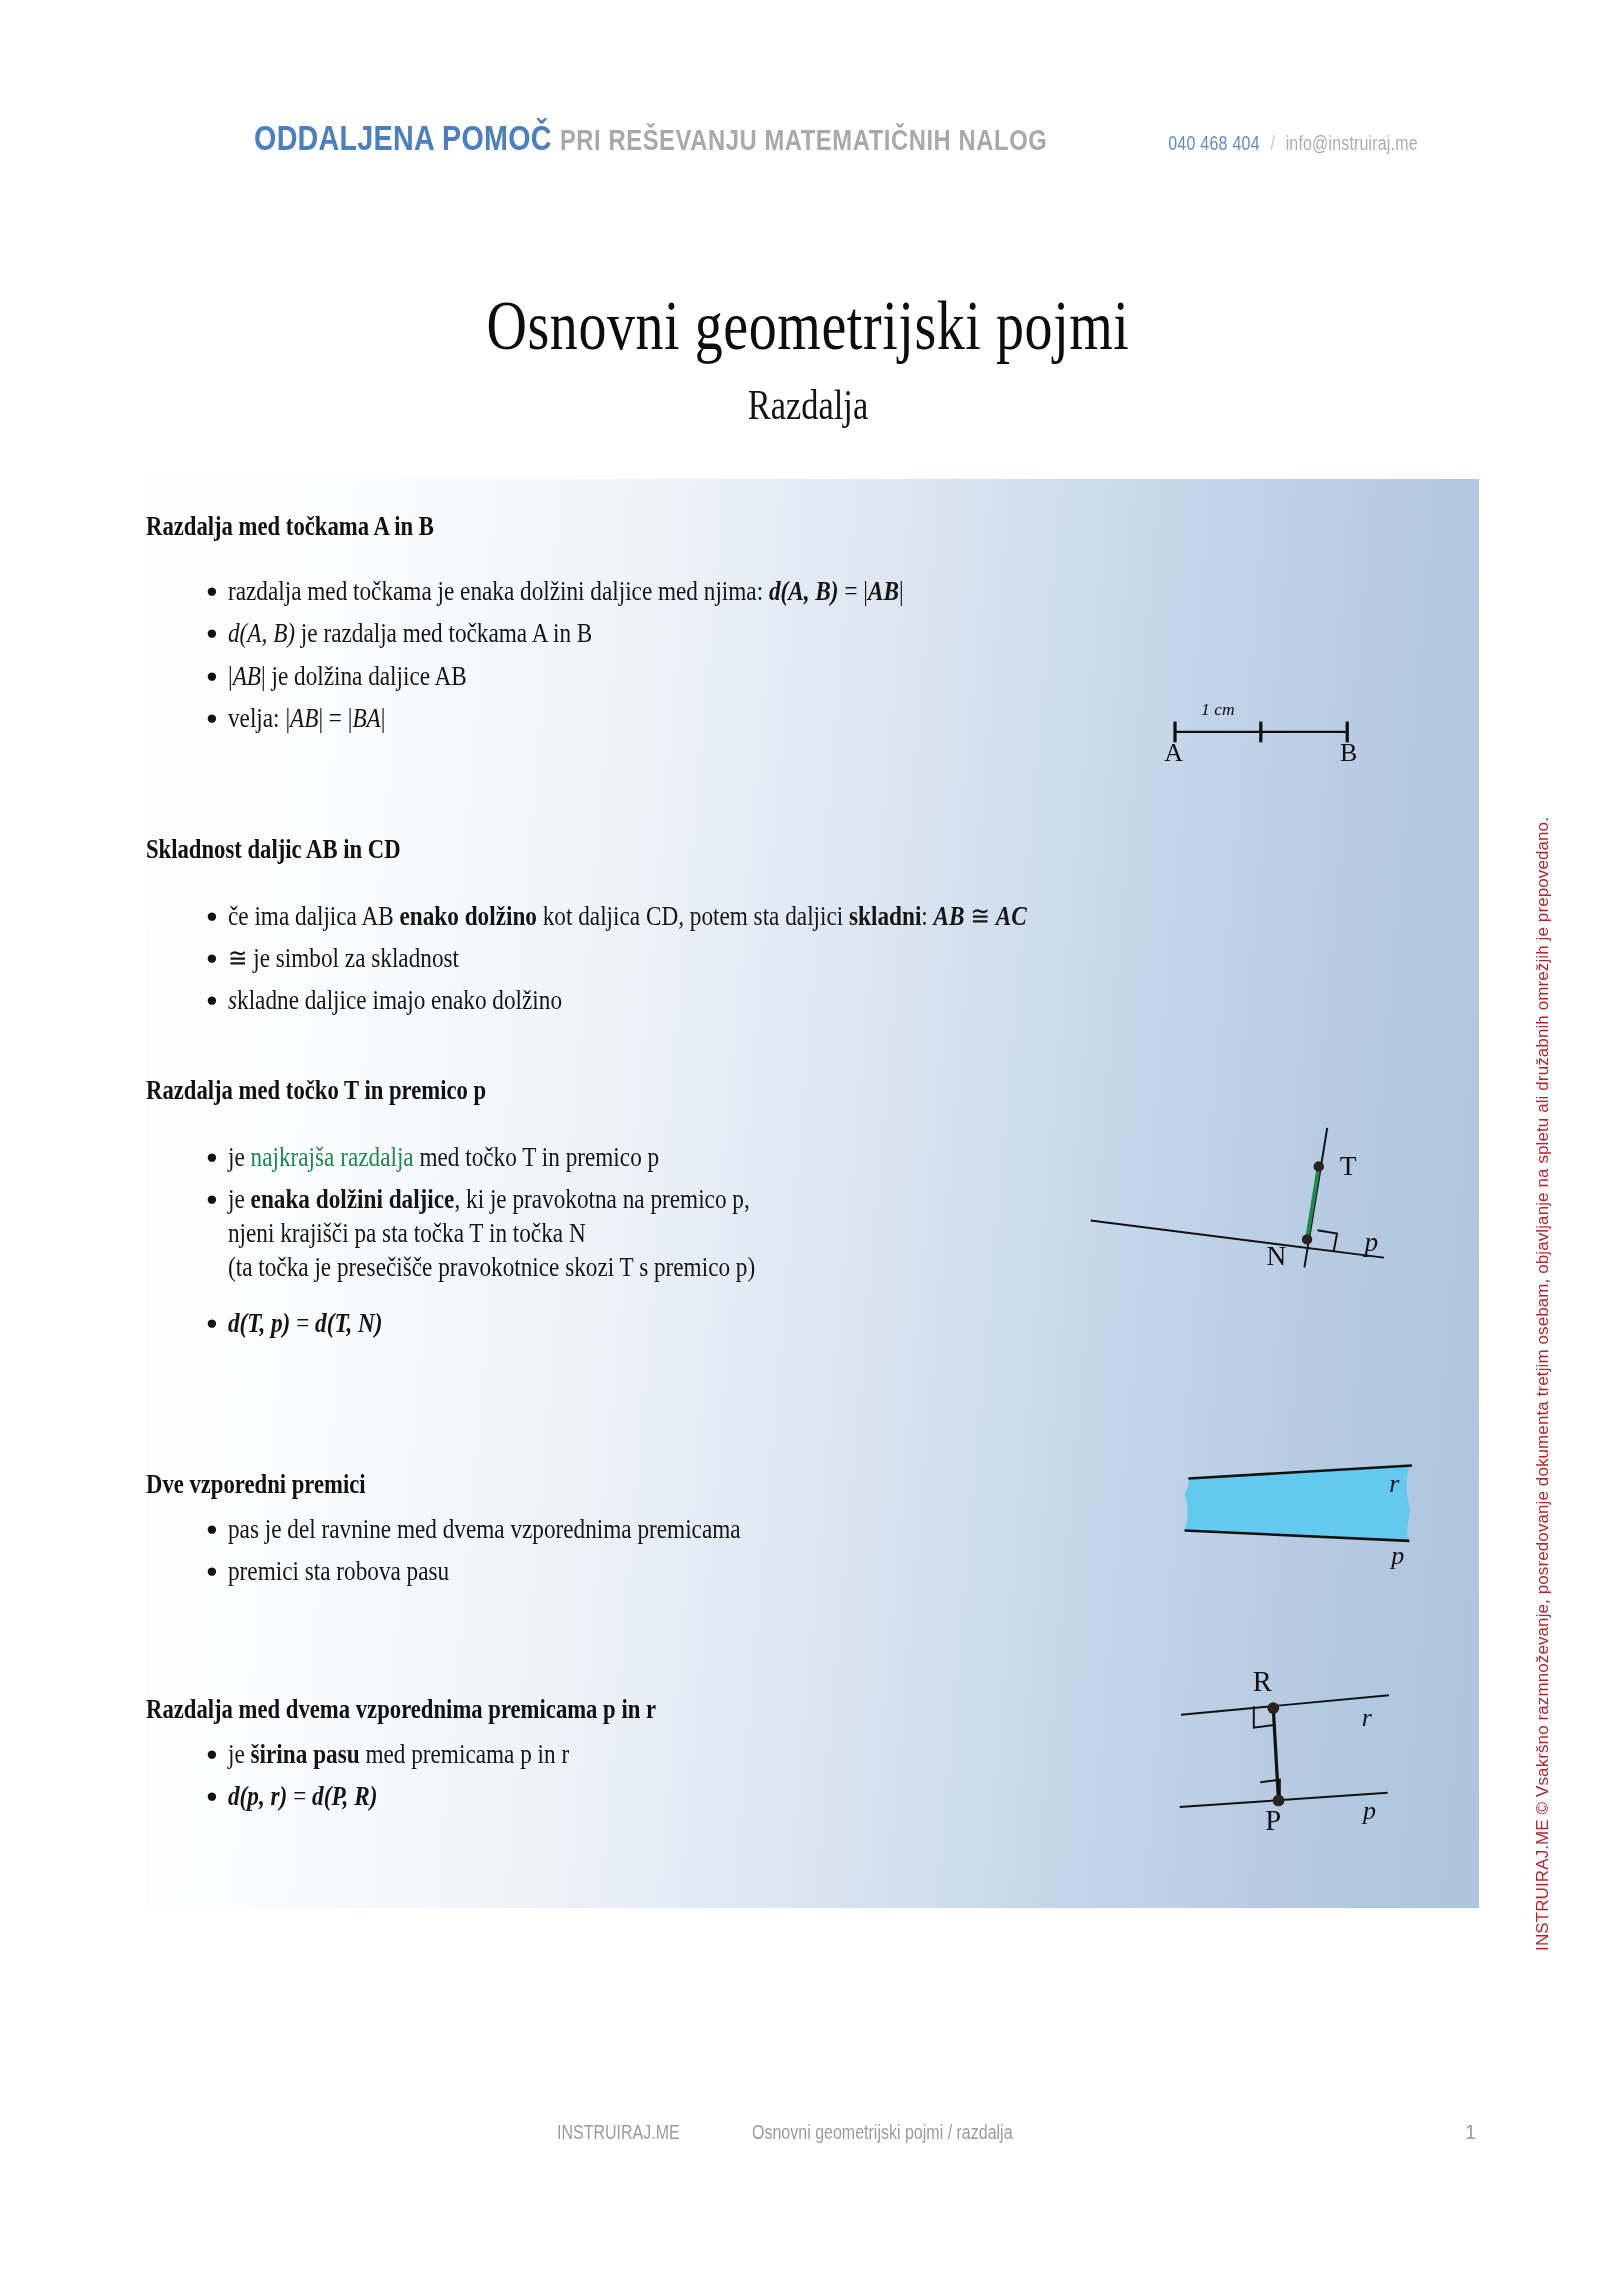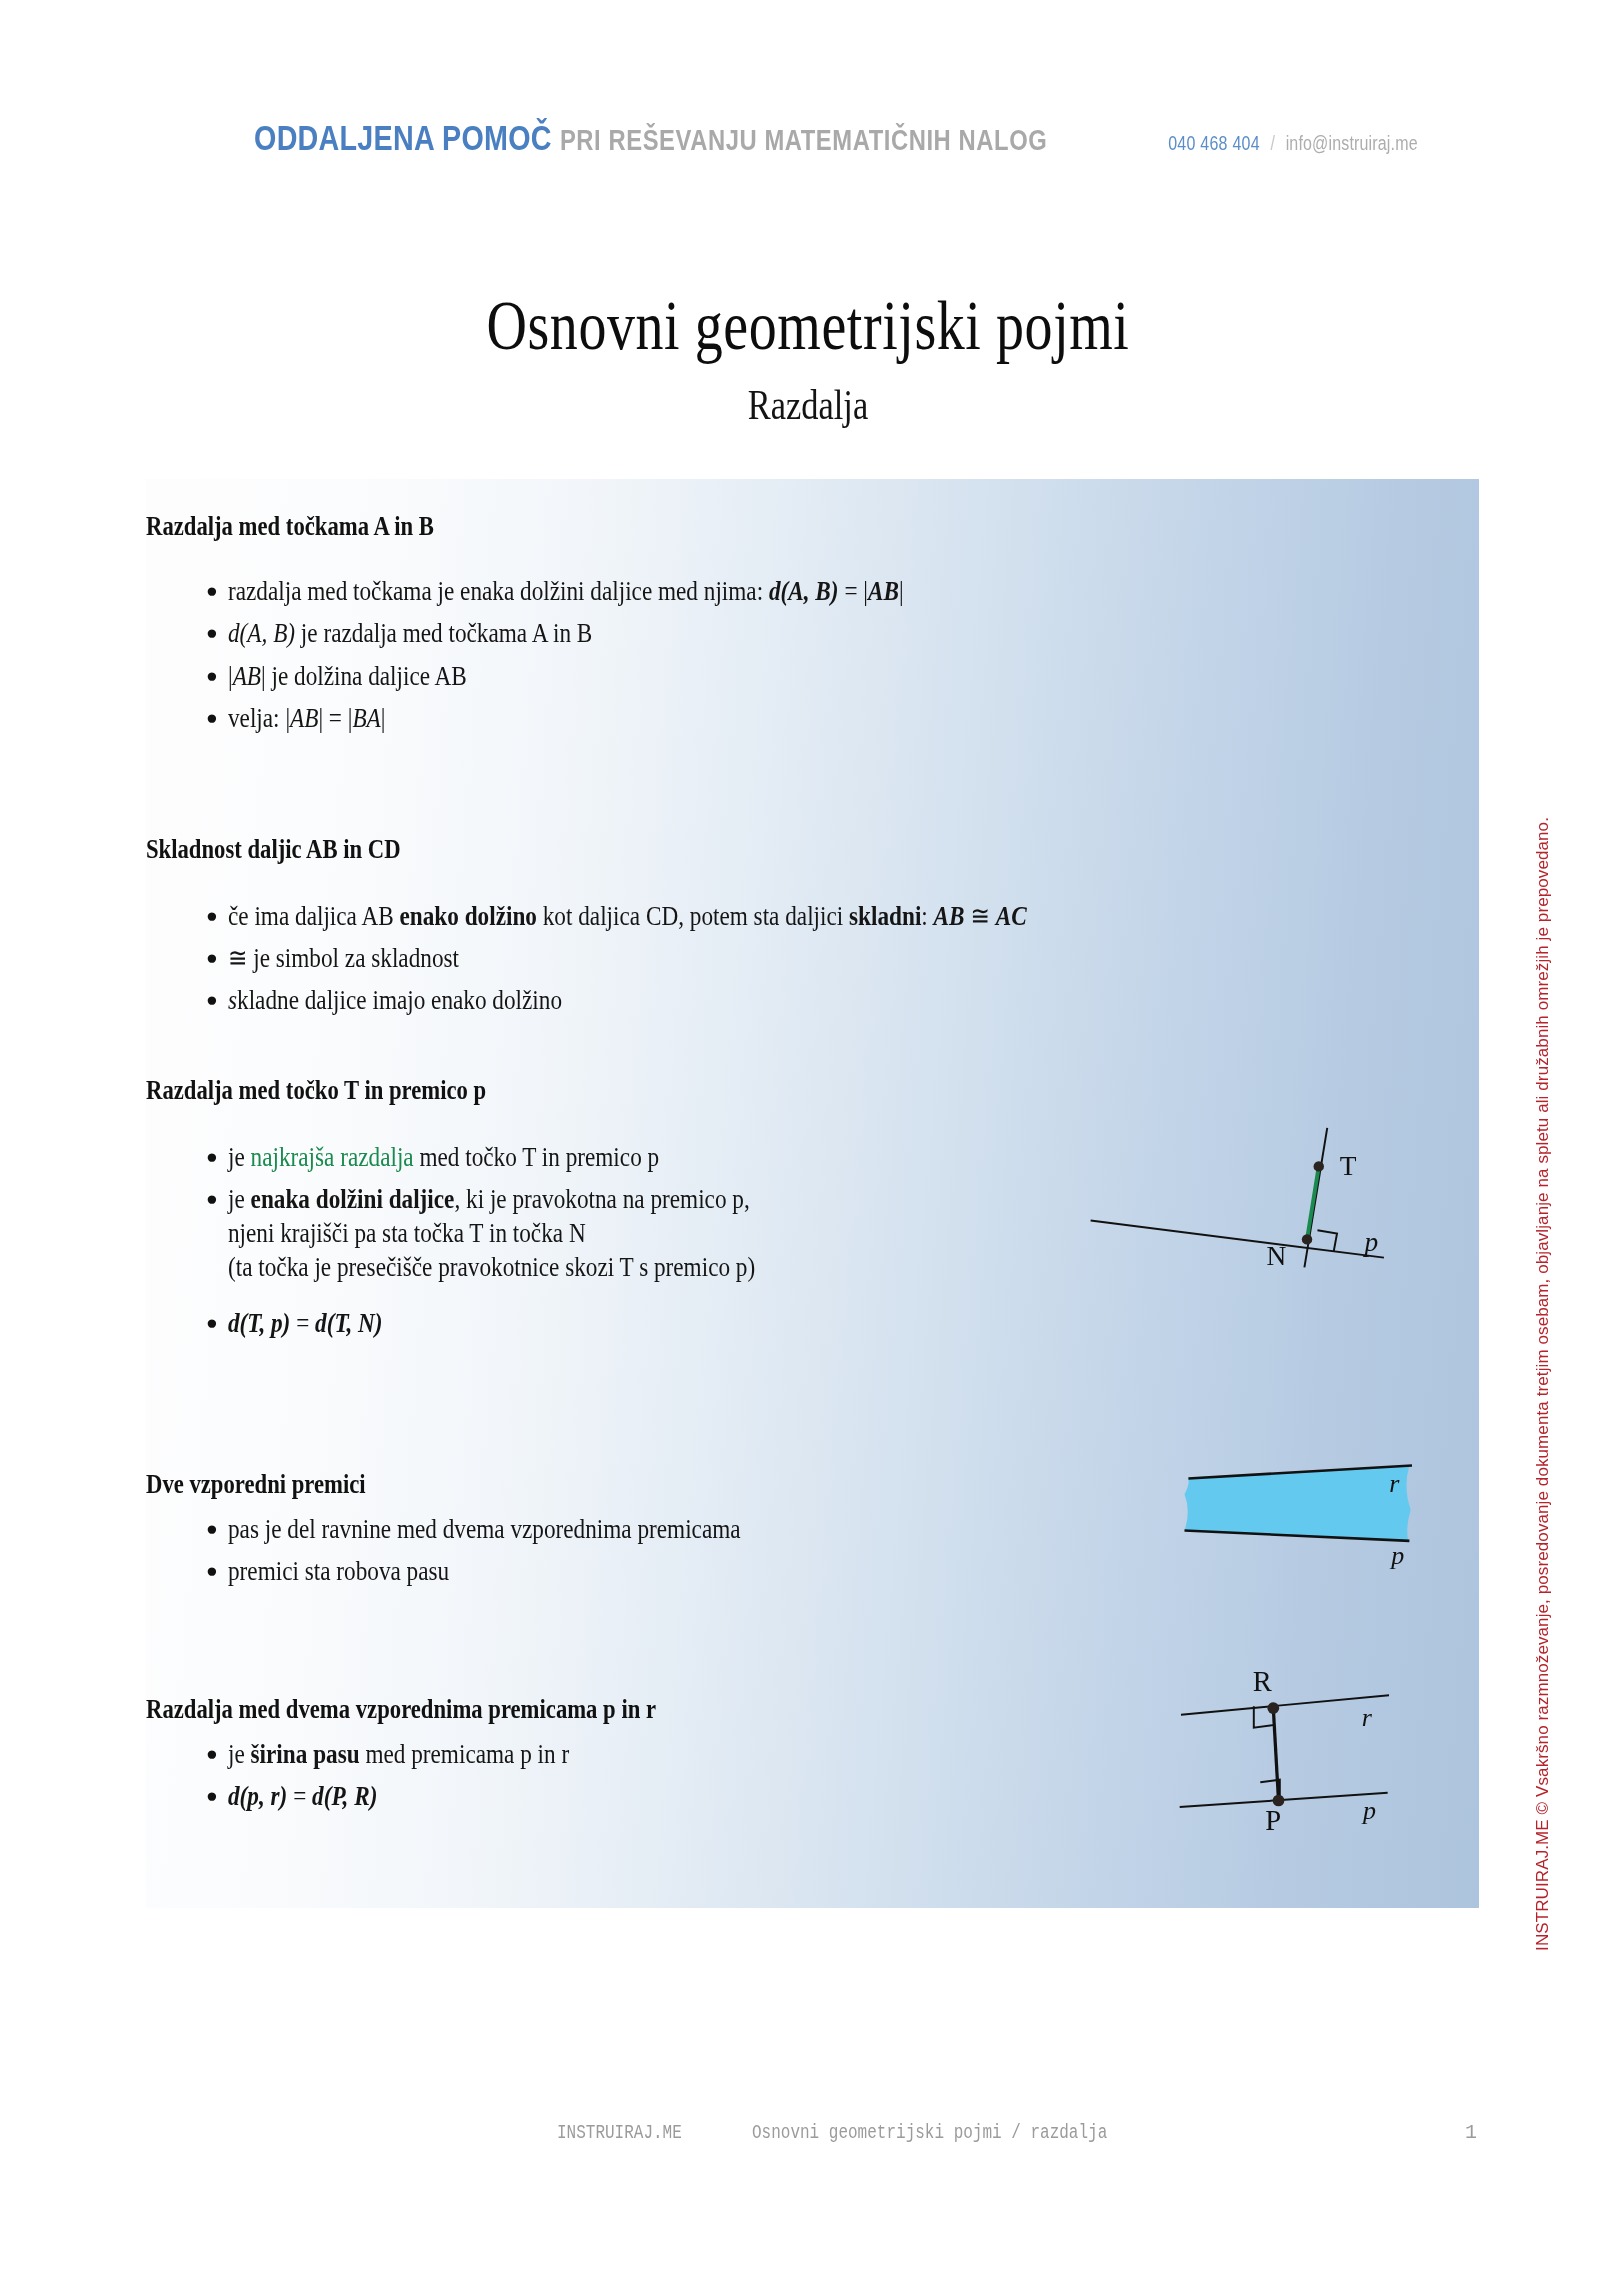--- a/index.html
+++ b/index.html
@@ -150,21 +150,21 @@
     letter-spacing: 0.1px;
   }
 
   
   .footer {
     position: absolute;
     left: 0;
     top: 2121px;
     width: 1616px;
     height: 39px;
-    font-family: Liberation Mono, monospace;
+    font-family: Liberation Sans, sans-serif;
     font-size: 20px;
     color: #9b9b9b;
   }
   .f-brand  { position: absolute; left: 557px;  top: 0; transform: scaleX(0.8); transform-origin:left top;}
   .f-center { position: absolute; left: 752px; top: 0; transform: scaleX(0.8); transform-origin:left top;}
   .f-page   { position: absolute; left: 1465px; top: 0; }
 
   svg { display: block; overflow: visible; }
   .dg { position: absolute; }
 </style>
@@ -204,20 +204,31 @@
     <div class="bullet-row" style="left:60px; top:173px;">
       <span class="bullet-dot">●</span>
       <span class="bullet-text">|<span class="mathi">AB</span>| je dolžina daljice AB</span>
     </div>
 
     <div class="bullet-row" style="left:60px; top:215px;">
       <span class="bullet-dot">●</span>
       <span class="bullet-text">velja: |<span class="mathi">AB</span>| = |<span class="mathi">BA</span>|</span>
     </div>
 
+    <div class="dg" style="left:990px; top:195px;">
+      <svg width="234" height="85" viewBox="0 0 360 130">
+        <line x1="60" y1="78" x2="325" y2="78" stroke="#111" stroke-width="3.5"></line>
+        <line x1="60" y1="62" x2="60" y2="94" stroke="#111" stroke-width="5"></line>
+        <line x1="192" y1="62" x2="192" y2="94" stroke="#111" stroke-width="5"></line>
+        <line x1="325" y1="62" x2="325" y2="94" stroke="#111" stroke-width="5"></line>
+        <text x="126" y="52" font-family="Liberation Serif, serif" font-style="italic" font-size="27" fill="#111" text-anchor="middle">1 cm</text>
+        <text x="58" y="122" font-family="Liberation Serif, serif" font-size="40" fill="#111" text-anchor="middle">A</text>
+        <text x="327" y="122" font-family="Liberation Serif, serif" font-size="40" fill="#111" text-anchor="middle">B</text>
+      </svg>
+    </div>
 
     <div class="sec-head" style="left:0px; top:348px;">Skladnost daljic AB in CD</div>
 
     <div class="bullet-row" style="left:60px; top:413px;">
       <span class="bullet-dot">●</span>
       <span class="bullet-text">če ima daljica AB <b>enako dolžino</b> kot daljica CD, potem sta daljici <b>skladni</b>: <span class="mathbi">AB</span> ≅ <span class="mathbi">AC</span></span>
     </div>
 
     <div class="bullet-row" style="left:60px; top:455px;">
       <span class="bullet-dot">●</span>

